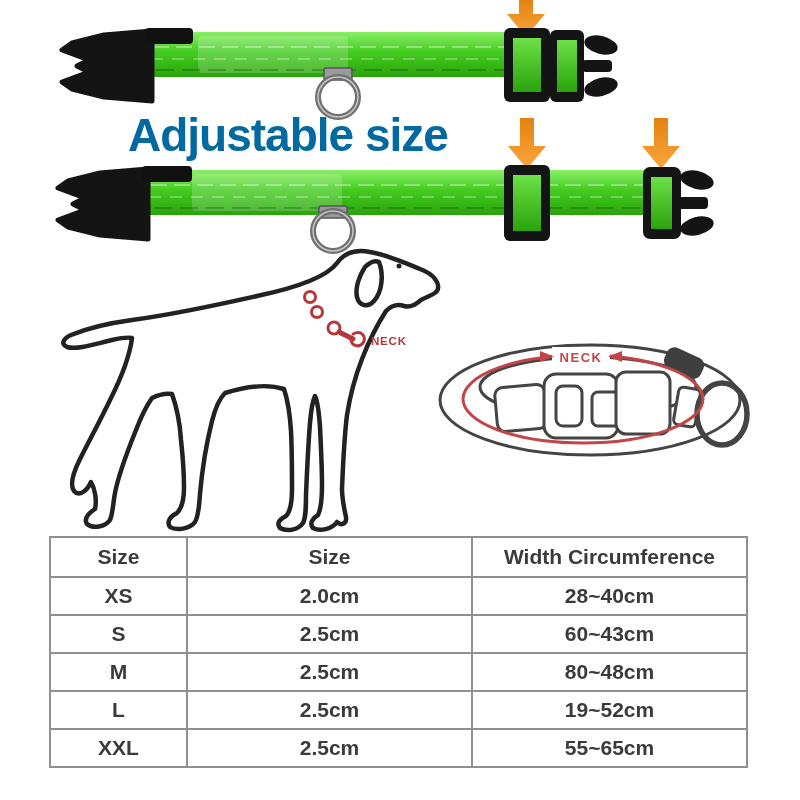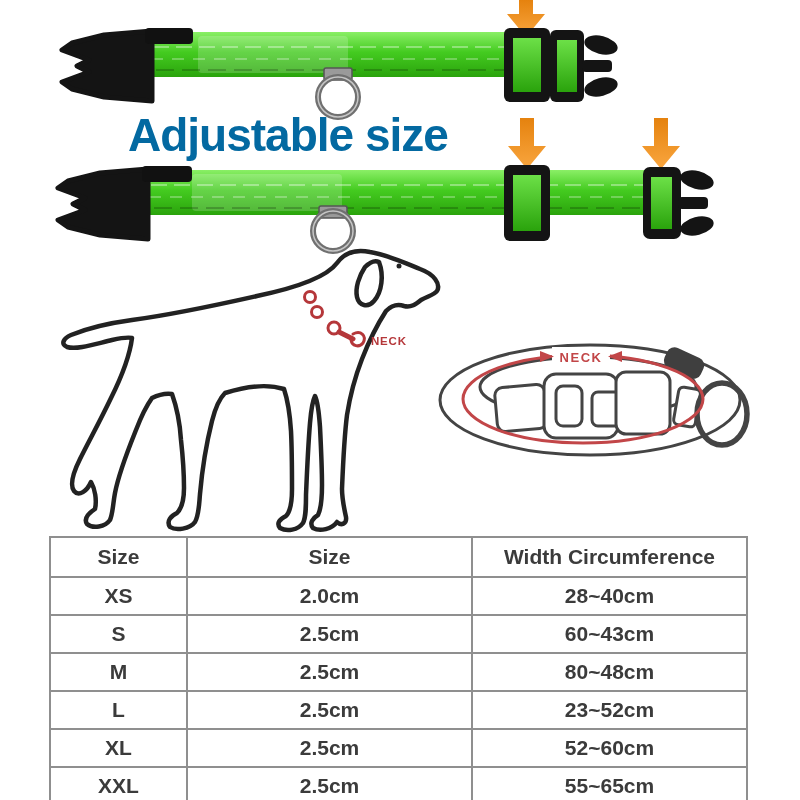--- a/index.html
+++ b/index.html
@@ -194,26 +194,21 @@
         <td>60~43cm</td>
       </tr>
       <tr>
         <td>M</td>
         <td>2.5cm</td>
         <td>80~48cm</td>
       </tr>
       <tr>
         <td>L</td>
         <td>2.5cm</td>
-        <td>23~52cm</td>
-      </tr>
-      <tr>
-        <td>XL</td>
-        <td>2.5cm</td>
-        <td>52~60cm</td>
+        <td>19~52cm</td>
       </tr>
       <tr>
         <td>XXL</td>
         <td>2.5cm</td>
         <td>55~65cm</td>
       </tr>
     </tbody>
   </table>
 
 </div>

